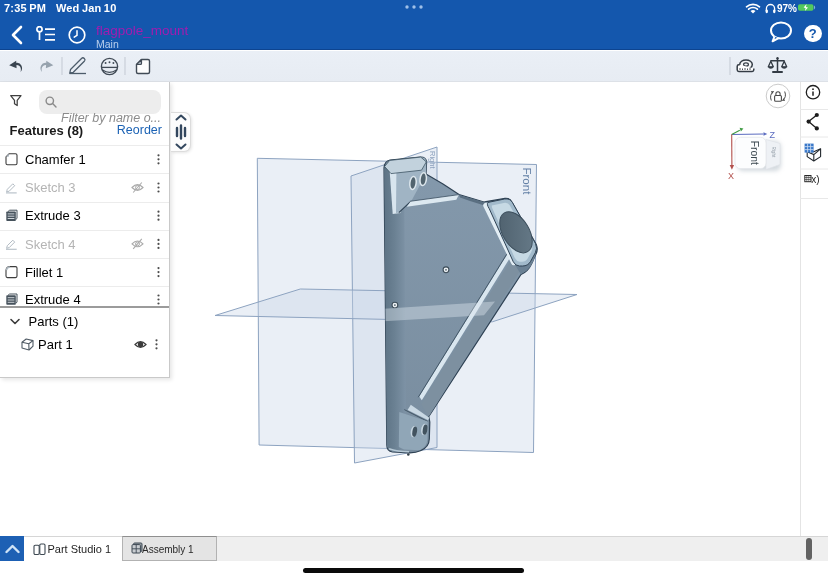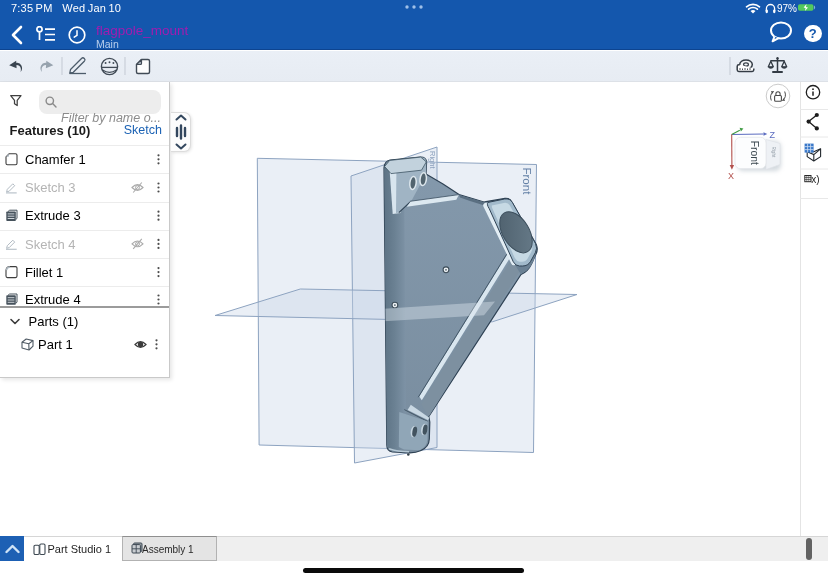--- a/index.html
+++ b/index.html
@@ -7,39 +7,39 @@
     font-family:"Liberation Sans", sans-serif; }
   #app { position:relative; width:828px; height:575px; background:#fff; }
   .abs { position:absolute; }
 </style>
 </head>
 <body>
 <div id="app">
 
   <div class="abs" style="left:0;top:0;width:828px;height:50px;background:#1457ad;border-bottom:1px solid #0d4490;"></div>
 
-  <div class="abs" style="left:11px;top:2px;width:300px;height:14px;color:#fff;font-size:11px;font-weight:normal;letter-spacing:0.2px;">7:35 PM&nbsp;&nbsp;&nbsp;Wed Jan 10</div>
+  <div class="abs" style="left:4px;top:2px;width:300px;height:14px;color:#fff;font-size:11px;font-weight:bold;letter-spacing:0.2px;">7:35 PM&nbsp;&nbsp;&nbsp;Wed Jan 10</div>
   <svg class="abs" style="left:400px;top:3px;" width="28" height="8" viewBox="0 0 28 8">
     <circle cx="7" cy="4" r="1.7" fill="#9fc0e8"></circle>
       <circle cx="14" cy="4" r="1.7" fill="#9fc0e8"></circle>
       <circle cx="21" cy="4" r="1.7" fill="#9fc0e8"></circle>
   </svg>
 
   <svg class="abs" style="left:745px;top:3px;" width="16" height="12" viewBox="0 0 16 12">
     <path d="M8 10.6 L5.5 7.9 a4 4 0 0 1 5 0 Z" fill="#fff"></path>
     <path d="M3.6 6.2 a6.6 6.6 0 0 1 8.8 0" stroke="#fff" stroke-width="1.7" fill="none" stroke-linecap="round"></path>
     <path d="M1.5 3.8 a9.8 9.8 0 0 1 13 0" stroke="#fff" stroke-width="1.7" fill="none" stroke-linecap="round"></path>
   </svg>
 
   <svg class="abs" style="left:764.5px;top:3px;" width="11" height="12" viewBox="0 0 11 12">
     <path d="M1.4 8 V5.6 a4.1 4.1 0 0 1 8.2 0 V8" stroke="#fff" stroke-width="1.3" fill="none" stroke-linecap="round"></path>
     <rect x="0.6" y="6.4" width="2.3" height="3.8" rx="1.1" fill="#fff"></rect>
     <rect x="8.1" y="6.4" width="2.3" height="3.8" rx="1.1" fill="#fff"></rect>
   </svg>
-  <div class="abs" style="left:777px;top:3px;width:36px;height:12px;color:#fff;font-size:10px;font-weight:normal;">97%</div>
+  <div class="abs" style="left:777px;top:3px;width:36px;height:12px;color:#fff;font-size:10px;font-weight:bold;">97%</div>
 
   <svg class="abs" style="left:798px;top:4px;" width="20" height="8" viewBox="0 0 20 8">
     <rect x="0" y="0.2" width="15.5" height="6.6" rx="1.8" fill="#53ca5e"></rect>
     <path d="M16.2 1.6 a2.4 2.4 0 0 1 0 3.8 Z" fill="#9fc0e8"></path>
     <path d="M8.6 0 L5.6 3.4 L7.6 3.9 L6.9 6.9 L10 3.4 L7.9 2.9 Z" fill="#fff"></path>
   </svg>
 
   <svg class="abs" style="left:10px;top:25px;" width="14" height="20" viewBox="0 0 14 20">
     <path d="M11 2 L3 10 L11 18" stroke="#fff" stroke-width="2.6" fill="none" stroke-linecap="round" stroke-linejoin="round"></path>
   </svg>
@@ -255,22 +255,22 @@
 
   <svg class="abs" style="left:10px;top:94.5px;" width="12" height="12" viewBox="0 0 12 12">
     <path d="M0.7,0.7 H11 L7.2,5.4 V10.6 L4.5,8.7 V5.4 Z" fill="none" stroke="#3f3f3f" stroke-width="1.25" stroke-linejoin="round"></path>
   </svg>
   <div class="abs" style="left:38.5px;top:90px;width:122px;height:23.5px;border-radius:8px;background:#ededed;"></div>
   <svg class="abs" style="left:44.5px;top:96px;" width="12" height="12" viewBox="0 0 12 12">
     <circle cx="4.8" cy="4.8" r="3.7" fill="none" stroke="#8a8a8a" stroke-width="1.4"></circle>
     <path d="M7.6 7.6 L11 11" stroke="#8a8a8a" stroke-width="1.4" stroke-linecap="round"></path>
   </svg>
   <div class="abs" style="left:61px;top:95px;color:#8c8c8c;font-size:12.5px;font-style:italic;margin-top:16px;">Filter by name o...</div>
-  <div class="abs" style="left:9.5px;top:122.5px;font-size:13px;font-weight:bold;color:#1b1b1b;">Features (10)</div>
-  <div class="abs" style="left:0;top:123px;width:162px;text-align:right;font-size:12.5px;color:#1b62b4;">Sketch</div>
+  <div class="abs" style="left:9.5px;top:122.5px;font-size:13px;font-weight:bold;color:#1b1b1b;">Features (8)</div>
+  <div class="abs" style="left:0;top:123px;width:162px;text-align:right;font-size:12.5px;color:#1b62b4;">Reorder</div>
 
   <div class="abs" style="left:0;top:145px;width:169px;height:1px;background:#ececec;"></div>
   <div class="abs" style="left:0;top:173.3px;width:169px;height:1px;background:#ececec;"></div>
   <div class="abs" style="left:0;top:201.5px;width:169px;height:1px;background:#ececec;"></div>
   <div class="abs" style="left:0;top:229.7px;width:169px;height:1px;background:#ececec;"></div>
   <div class="abs" style="left:0;top:257.9px;width:169px;height:1px;background:#ececec;"></div>
   <div class="abs" style="left:0;top:286.1px;width:169px;height:1px;background:#ececec;"></div>
   <div class="abs" style="left:0;top:305.8px;width:169px;height:2px;background:#9b9b9b;"></div>
 
   <svg class="abs" style="left:0;top:145px;" width="169" height="233" viewBox="0 0 169 233">

